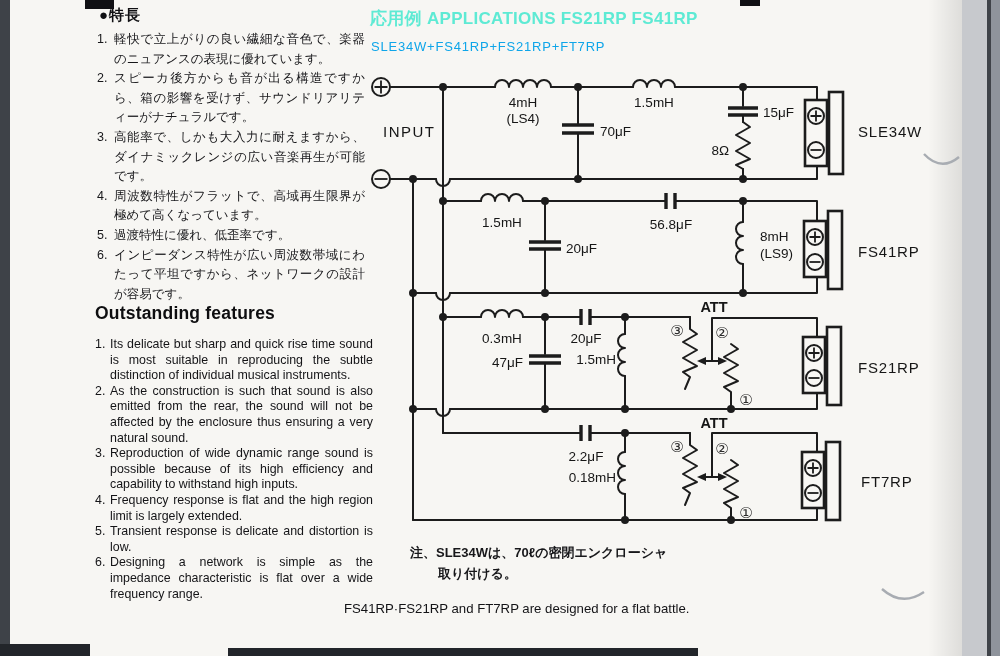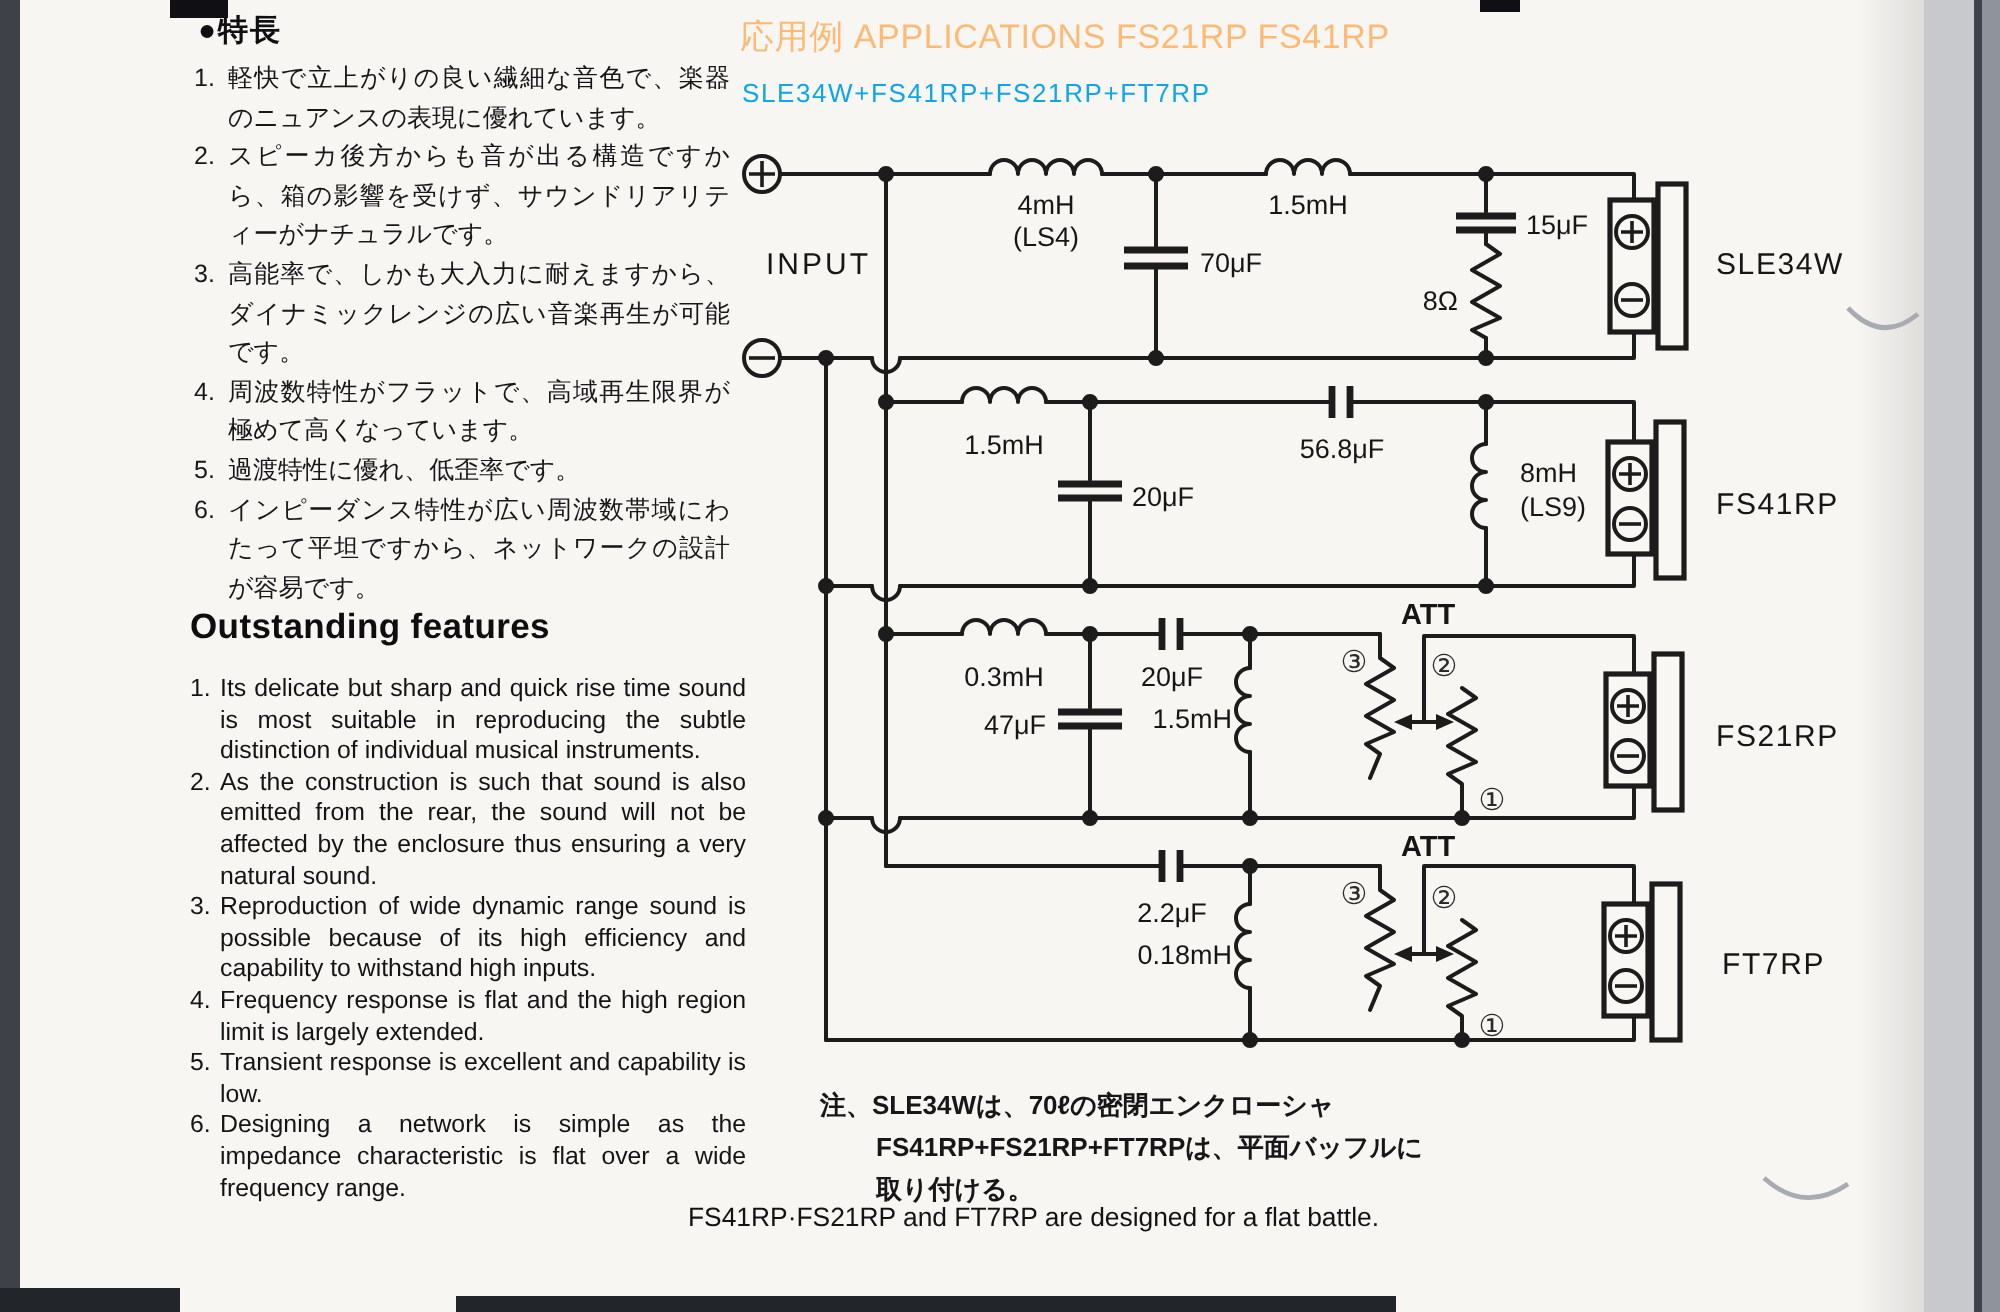--- a/index.html
+++ b/index.html
@@ -13,21 +13,21 @@
   .jp-list{position:absolute;left:97px;top:30px;width:268px;font-size:12.5px;line-height:19.6px;color:#17171a;}
   .jp-list .item{display:flex;}
   .jp-list .num{flex:0 0 17px;}
   .jp-list .txt{flex:1;text-align:justify;}
   .en-heading{position:absolute;left:95px;top:303px;font-size:17.5px;font-weight:bold;color:#0e0e10;letter-spacing:0.2px;}
   .en-list{position:absolute;left:95px;top:337px;width:278px;font-size:12.4px;line-height:15.6px;color:#141417;}
   .en-list .item{display:flex;}
   .en-list .num{flex:0 0 15px;}
   .en-list .txt{flex:1;text-align:justify;}
   
-  .title{position:absolute;left:370px;top:7px;font-size:17px;font-weight:normal;color:#fdba74;letter-spacing:0.3px;}
+  .title{position:absolute;left:370px;top:7px;font-size:17px;font-weight:bold;color:#5eead4;letter-spacing:0.3px;}
   .subtitle{position:absolute;left:371px;top:39px;font-size:13px;color:#0ea5e9;letter-spacing:0.8px;}
   .note-jp{position:absolute;left:410px;top:542px;font-size:13px;line-height:21px;color:#17171a;font-weight:bold;}
   .note-jp .cont{margin-left:28px;}
   .note-en{position:absolute;left:344px;top:599px;font-size:13.2px;line-height:19.6px;color:#131316;}
   
   .schematic{position:absolute;left:0;top:0;}
   .w{fill:none;stroke:#1c1c1c;stroke-width:2;stroke-linecap:round;stroke-linejoin:round;}
   .p{fill:none;stroke:#1c1c1c;stroke-width:3.4;stroke-linecap:butt;}
   .dots{fill:#1c1c1c;stroke:none;}
   .sp{fill:#f8f7f4;stroke:#1c1c1c;stroke-width:2.6;}
@@ -97,21 +97,21 @@
     <div class="item">
         <span class="num">3.</span>
         <span class="txt">Reproduction of wide dynamic range sound is possible because of its high efficiency and capability to withstand high inputs.</span>
       </div>
     <div class="item">
         <span class="num">4.</span>
         <span class="txt">Frequency response is flat and the high region limit is largely extended.</span>
       </div>
     <div class="item">
         <span class="num">5.</span>
-        <span class="txt">Transient response is excellent and capability is low.</span>
+        <span class="txt">Transient response is delicate and distortion is low.</span>
       </div>
     <div class="item">
         <span class="num">6.</span>
         <span class="txt">Designing a network is simple as the impedance characteristic is flat over a wide frequency range.</span>
       </div>
   </div>
 
   <div class="title">応用例 APPLICATIONS FS21RP FS41RP</div>
   <div class="subtitle">SLE34W+FS41RP+FS21RP+FT7RP</div>
 
@@ -252,21 +252,20 @@
     </g>
 
     <path class="dots" d="M439,87 a4,4 0 1 0 8,0 a4,4 0 1 0 -8,0 M574,87 a4,4 0 1 0 8,0 a4,4 0 1 0 -8,0 M739,87 a4,4 0 1 0 8,0 a4,4 0 1 0 -8,0 M409,179 a4,4 0 1 0 8,0 a4,4 0 1 0 -8,0 M574,179 a4,4 0 1 0 8,0 a4,4 0 1 0 -8,0 M739,179 a4,4 0 1 0 8,0 a4,4 0 1 0 -8,0 M439,201 a4,4 0 1 0 8,0 a4,4 0 1 0 -8,0 M541,201 a4,4 0 1 0 8,0 a4,4 0 1 0 -8,0 M739,201 a4,4 0 1 0 8,0 a4,4 0 1 0 -8,0 M409,293 a4,4 0 1 0 8,0 a4,4 0 1 0 -8,0 M541,293 a4,4 0 1 0 8,0 a4,4 0 1 0 -8,0 M739,293 a4,4 0 1 0 8,0 a4,4 0 1 0 -8,0 M439,317 a4,4 0 1 0 8,0 a4,4 0 1 0 -8,0 M541,317 a4,4 0 1 0 8,0 a4,4 0 1 0 -8,0 M621,317 a4,4 0 1 0 8,0 a4,4 0 1 0 -8,0 M409,409 a4,4 0 1 0 8,0 a4,4 0 1 0 -8,0 M541,409 a4,4 0 1 0 8,0 a4,4 0 1 0 -8,0 M621,409 a4,4 0 1 0 8,0 a4,4 0 1 0 -8,0 M727,409 a4,4 0 1 0 8,0 a4,4 0 1 0 -8,0 M621,433 a4,4 0 1 0 8,0 a4,4 0 1 0 -8,0 M621,520 a4,4 0 1 0 8,0 a4,4 0 1 0 -8,0 M727,520 a4,4 0 1 0 8,0 a4,4 0 1 0 -8,0"></path>
 
     <path class="curl" d="M924,154 Q941,172 959,157"></path>
     <path class="curl" d="M882,589 Q902,607 924,592"></path>
   </svg>
 
   <div class="note-jp">
     <div>注、SLE34Wは、70ℓの密閉エンクローシャ</div>
-    <div class="cont">FS41RP+FS21RP+FT7RPは、平面バッフルに</div>
     <div class="cont">取り付ける。</div>
   </div>
   <div class="note-en">
     <div>FS41RP·FS21RP and FT7RP are designed for a flat battle.</div>
   </div>
 
   <div class="mark-top-left"></div>
   <div class="mark-top-mid"></div>
   <div class="strip-bottom"></div>
   <div class="mark-bottom-left"></div>

